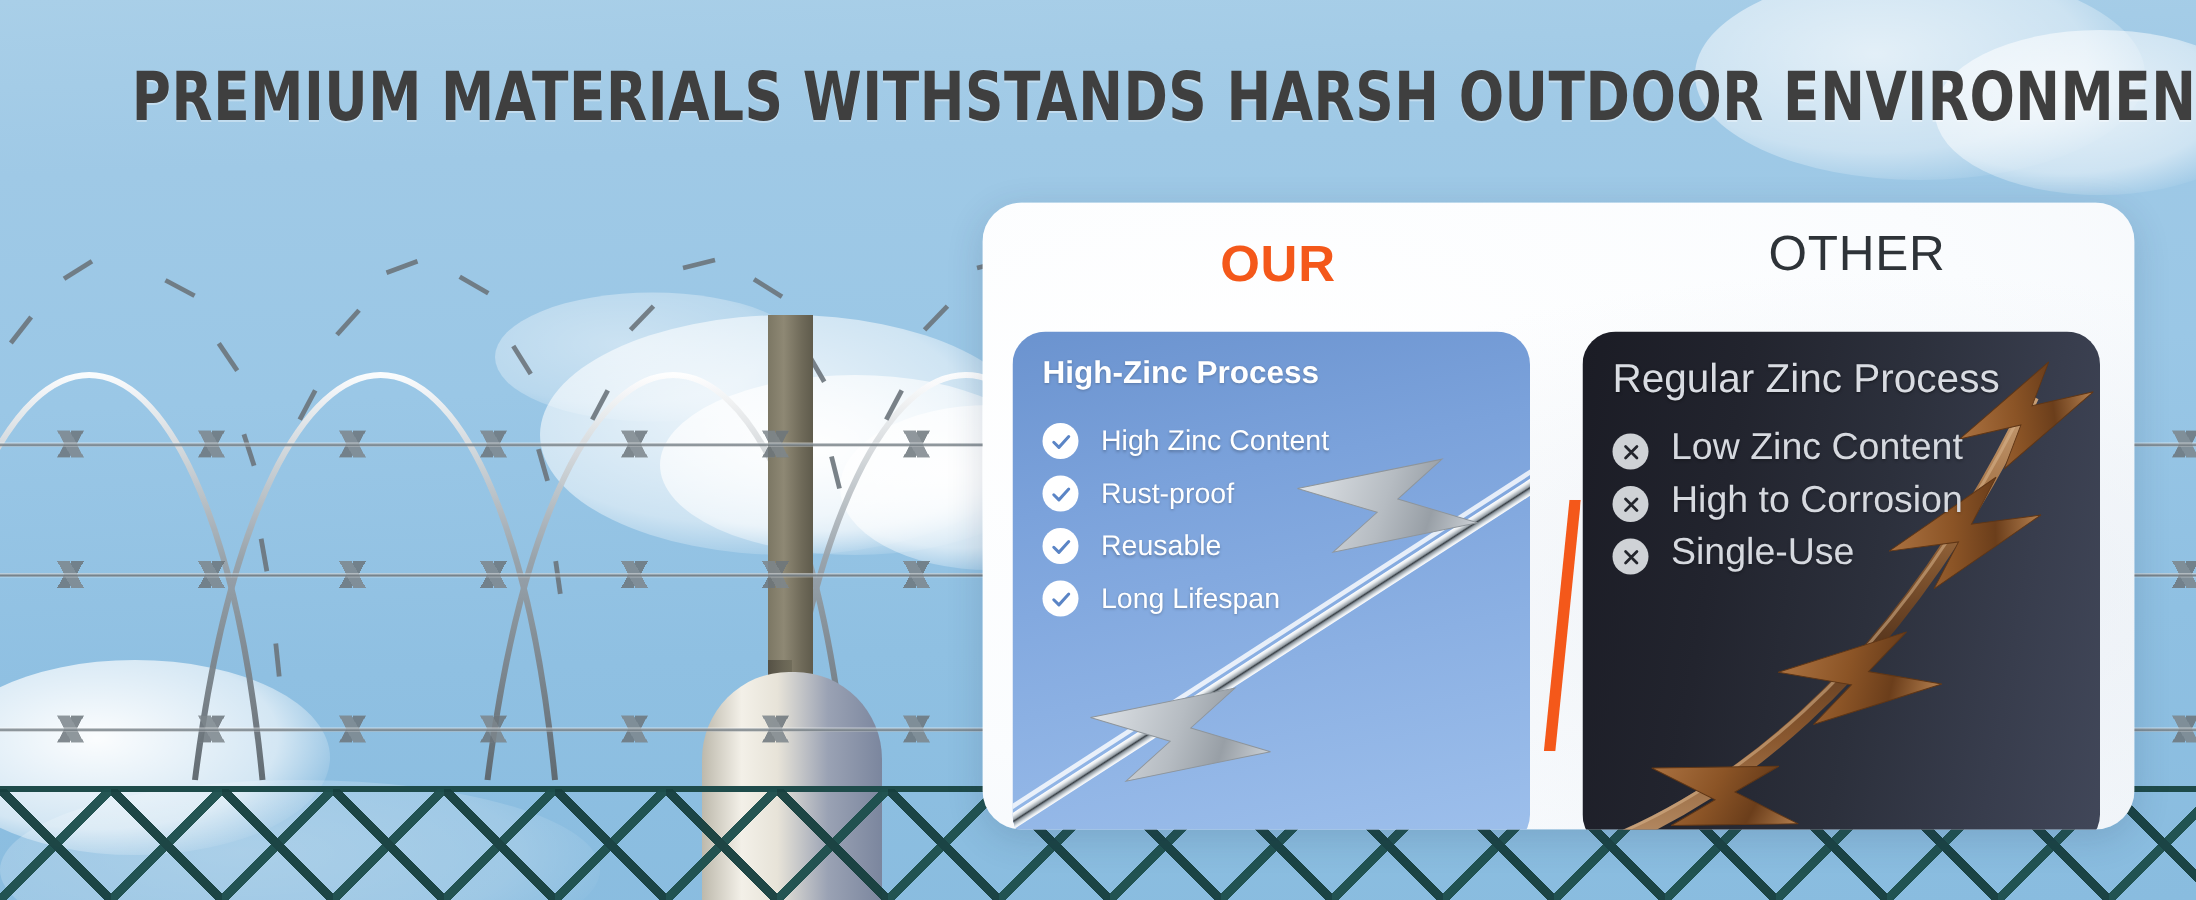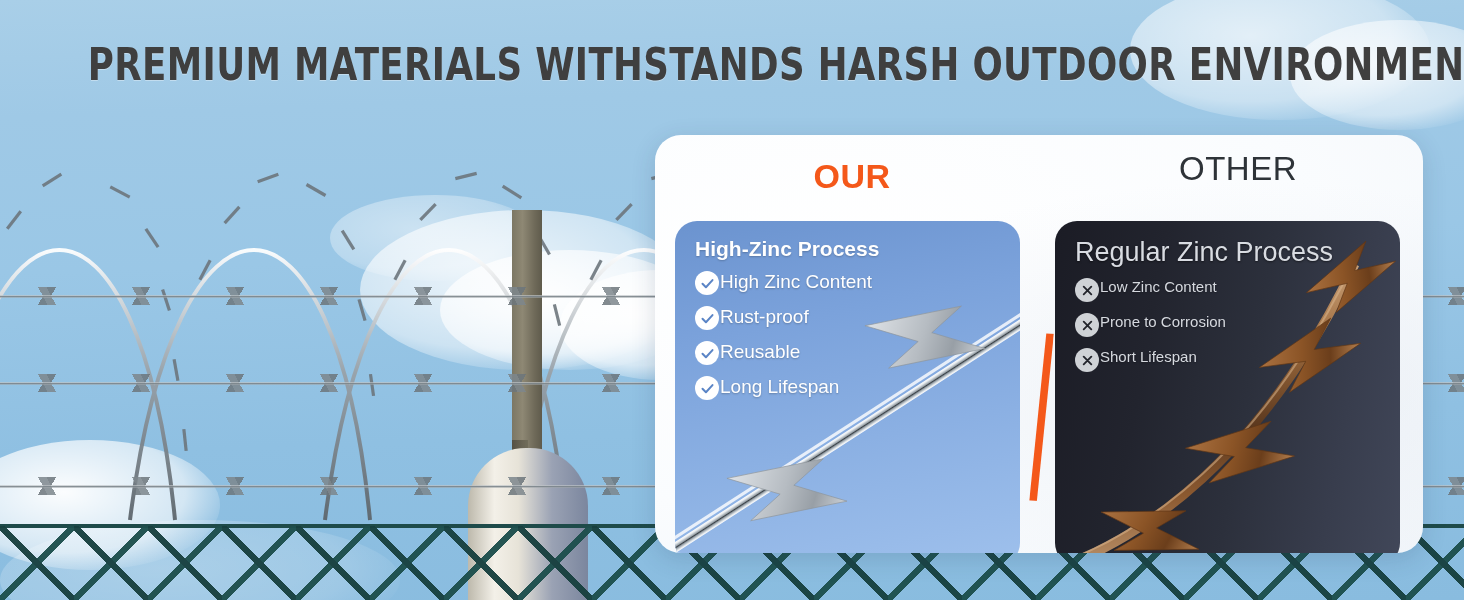--- a/index.html
+++ b/index.html
@@ -148,30 +148,30 @@
   
   .panel-content { position: relative; padding: 16px 0 0 20px; }
   .panel-title {
     font-size: 21px; font-weight: 700; margin-bottom: 10px;
     text-shadow: 0 1px 2px rgba(0,0,0,.22);
   }
   #our-title   { color: #ffffff; }
   #other-title { color: #d9dce2; font-weight: 400; font-size: 27px; text-shadow: 0 1px 2px rgba(0,0,0,.5); }
 
   .feat {
-    display: flex; align-items: flex-start; gap: 1px;
+    display: flex; align-items: flex-end; gap: 15px;
     height: 35px;
   }
   .feat-text {
     font-size: 19px;
     text-shadow: 0 1px 2px rgba(0,0,0,.25);
     white-space: nowrap;
   }
   #panel-our .feat-text   { color: #ffffff; }
-  #panel-other .feat-text { color: #d6d9df; font-size: 15px; }
+  #panel-other .feat-text { color: #d6d9df; font-size: 25px; }
 
   .ic {
     flex: 0 0 auto; width: 24px; height: 24px; border-radius: 50%;
     display: flex; align-items: center; justify-content: center;
   }
   .ic-check { background: #ffffff; }
   .ic-check svg { width: 15px; height: 15px; }
   .ic-x { background: #cfd2d6; }
   .ic-x svg { width: 13px; height: 13px; }
 
@@ -484,32 +484,32 @@
           </span>
           <span class="feat-text">Low Zinc Content</span>
         </div>
 
         <div class="feat">
           <span class="ic ic-x">
             <svg viewBox="0 0 24 24" fill="none" stroke="#23252c" stroke-width="3.4" stroke-linecap="round">
                 <path d="M5 5 L19 19 M19 5 L5 19"></path>
               </svg>
           </span>
-          <span class="feat-text">Prone to Corrosion</span>
-        </div>
-
+          <span class="feat-text">High to Corrosion</span>
+        </div>
 
         <div class="feat">
           <span class="ic ic-x">
             <svg viewBox="0 0 24 24" fill="none" stroke="#23252c" stroke-width="3.4" stroke-linecap="round">
                 <path d="M5 5 L19 19 M19 5 L5 19"></path>
               </svg>
           </span>
-          <span class="feat-text">Short Lifespan</span>
-        </div>
+          <span class="feat-text">Single-Use</span>
+        </div>
+
       </div>
     </div>
 
     <div id="vs-wrap">
       <div id="vs-bolt"></div>
     </div>
 
   </div>
 </div>
 

